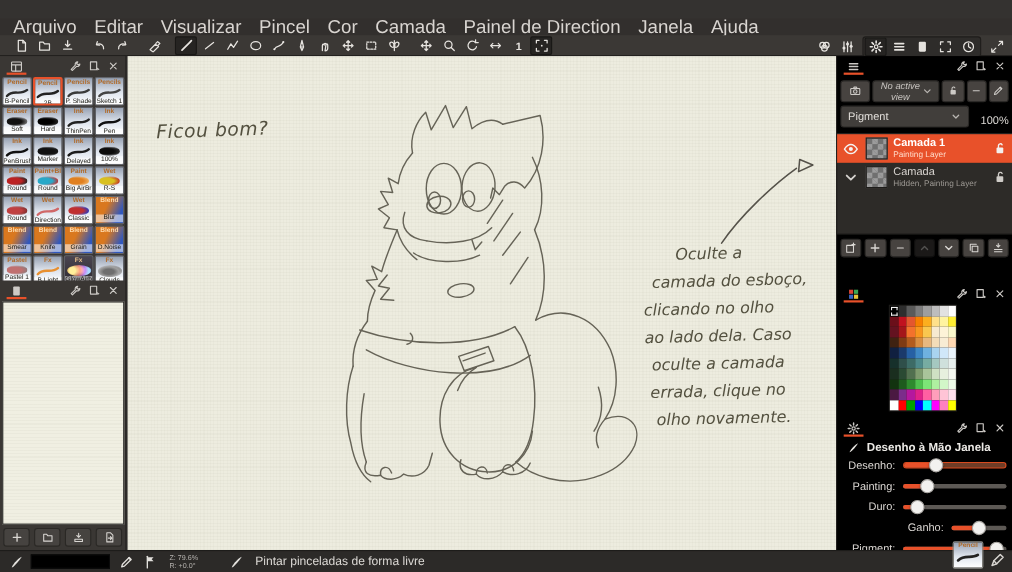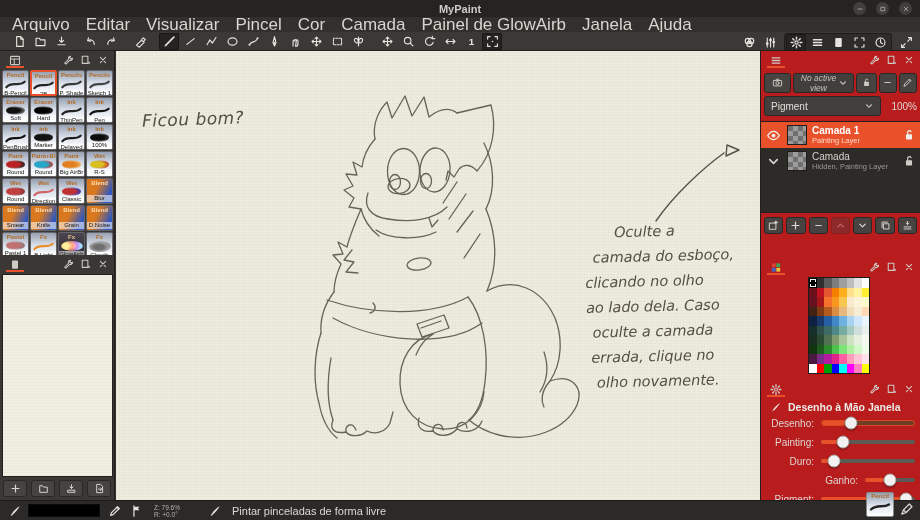--- a/index.html
+++ b/index.html
@@ -89,30 +89,30 @@
   .hand{font-family:"DejaVu Sans",sans-serif;font-style:italic;color:#53503f;}
   .q{position:absolute;left:26px;top:58px;font-size:17px;transform:rotate(-2deg);letter-spacing:.5px;}
   .note{position:absolute;left:470px;top:168px;font-size:14.5px;line-height:25px;transform:rotate(-1.5deg);}
   .note div:nth-child(1){margin-left:30px;}
   .note div:nth-child(2){margin-left:8px;}
   .note div:nth-child(5){margin-left:6px;}
   .note div:nth-child(6){margin-left:4px;}
   .note div:nth-child(7){margin-left:9px;}
 
   
-  .rightpanel{position:absolute;top:51px;left:760px;width:160px;height:449px;background:#b91c1c;
+  .rightpanel{position:absolute;top:51px;left:760px;width:160px;height:449px;background:#000000;
     border-left:1px solid #22201e;overflow:hidden;}
   .pbtn{background:#474340;border:1px solid #2a2826;border-radius:3px;color:#d9d6d2;
     display:flex;align-items:center;justify-content:center;padding:0;}
   .pbtn svg{width:11px;height:11px;}
   .viewrow{position:absolute;top:22px;left:3px;right:3px;height:20px;display:flex;gap:2px;}
   .camera{width:27px;}
   .vdrop{flex:1;justify-content:space-between;padding:0 5px;font-size:8.5px;font-style:italic;
     color:#c7c3bf;background:#413e3b;}
-  .moderow{position:absolute;top:45px;left:3px;right:3px;height:20px;display:flex;align-items:center;gap:4px;}
+  .moderow{position:absolute;top:45px;left:3px;right:3px;height:20px;display:flex;align-items:flex-end;gap:4px;}
   .mdrop{flex:1;height:20px;justify-content:space-between;padding:0 6px;font-size:10px;
     color:#e0ddd9;background:#413e3b;}
   .opacity{width:32px;text-align:right;font-size:10px;color:#dcd9d5;}
   .chev{width:10px;height:10px;display:inline-flex;color:#b9b6b2;}
   .chev svg{width:10px;height:10px;}
   .layerlist{position:absolute;top:70px;left:0;right:0;height:92px;background:#2d2b28;
     border-top:1px solid #232120;border-bottom:1px solid #232120;}
   .lrow{height:26px;display:flex;align-items:center;padding:0 4px;gap:5px;}
   .lrow.sel{background:#e8512a;}
   .leye{width:17px;height:17px;color:#f4f2f0;display:flex;align-items:center;justify-content:center;}
@@ -172,49 +172,29 @@
   .bp-label{font-size:6px;line-height:7px;font-weight:bold;color:#b06a28;}
   .brush-preview svg{width:24px;height:13px;}
   .stylus-ic{position:absolute;left:899px;top:502px;width:15px;height:15px;color:#d8d5d1;z-index:5;}
   .stylus-ic svg{width:15px;height:15px;}
 </style>
 </head>
 <body>
 
 <div class="window">
 
-  <div class="titlebar">
-    <span class="title">MyPaint</span>
-    <span class="winbtns" id="winbtns">
-        <button class="winbtn">
-          <svg viewBox="0 0 16 16" stroke="currentColor" fill="none" stroke-width="1.4" stroke-linecap="round" stroke-linejoin="round">
-            <path d="M4 8h8"></path>
-          </svg>
-        </button>
-        <button class="winbtn">
-          <svg viewBox="0 0 16 16" stroke="currentColor" fill="none" stroke-width="1.4" stroke-linecap="round" stroke-linejoin="round">
-            <rect x="4.5" y="4.5" width="7" height="7"></rect>
-          </svg>
-        </button>
-        <button class="winbtn">
-          <svg viewBox="0 0 16 16" stroke="currentColor" fill="none" stroke-width="1.4" stroke-linecap="round" stroke-linejoin="round">
-            <path d="M4.5 4.5l7 7M11.5 4.5l-7 7"></path>
-          </svg>
-        </button>
-      </span>
-  </div>
 
   <nav class="menubar" id="menubar">
       <span class="menu-item">Arquivo</span>
       <span class="menu-item">Editar</span>
       <span class="menu-item">Visualizar</span>
       <span class="menu-item">Pincel</span>
       <span class="menu-item">Cor</span>
       <span class="menu-item">Camada</span>
-      <span class="menu-item">Painel de GlowAirb</span>
+      <span class="menu-item">Painel de Direction</span>
       <span class="menu-item">Janela</span>
       <span class="menu-item">Ajuda</span>
     </nav>
 
   <div class="toolbar">
     <div id="toolbar-left" style="display:flex;align-items:center;">
         <div class="tgroup">
           <button class="tbtn">
             <svg viewBox="0 0 16 16" stroke="currentColor" fill="none" stroke-width="1.4" stroke-linecap="round" stroke-linejoin="round">
               <path d="M4.5 2h5l3 3v9h-8z"></path>

